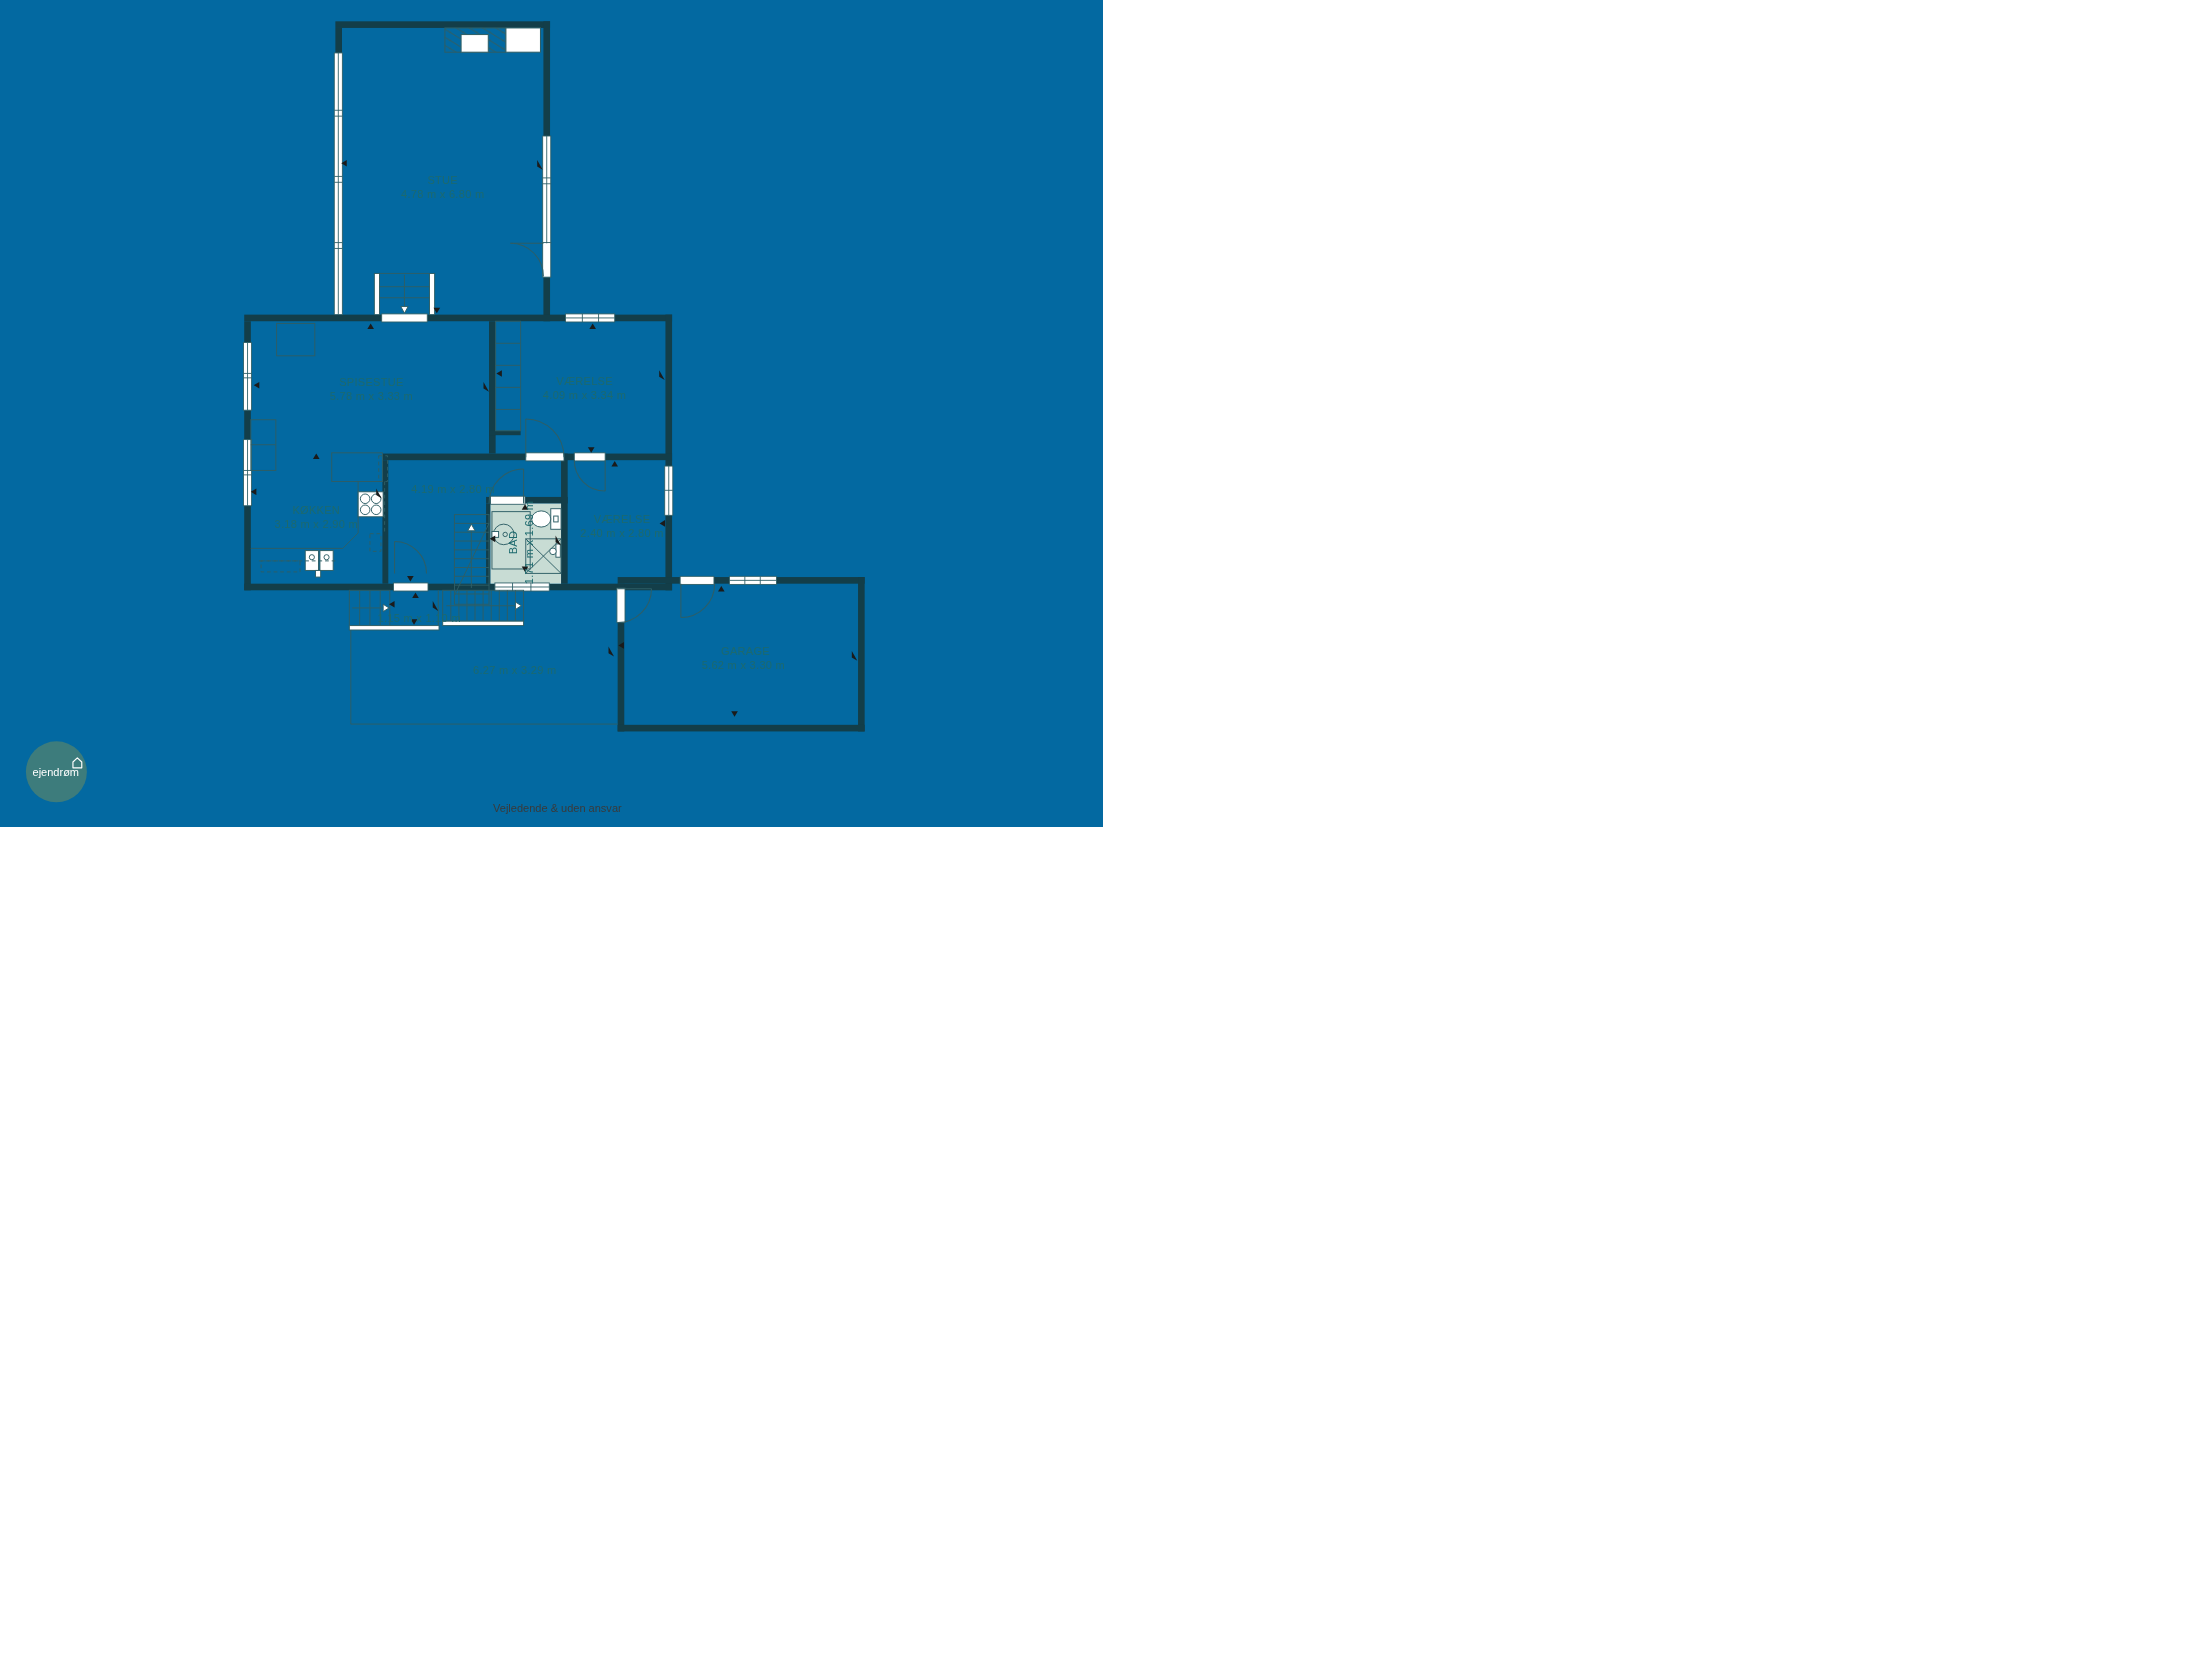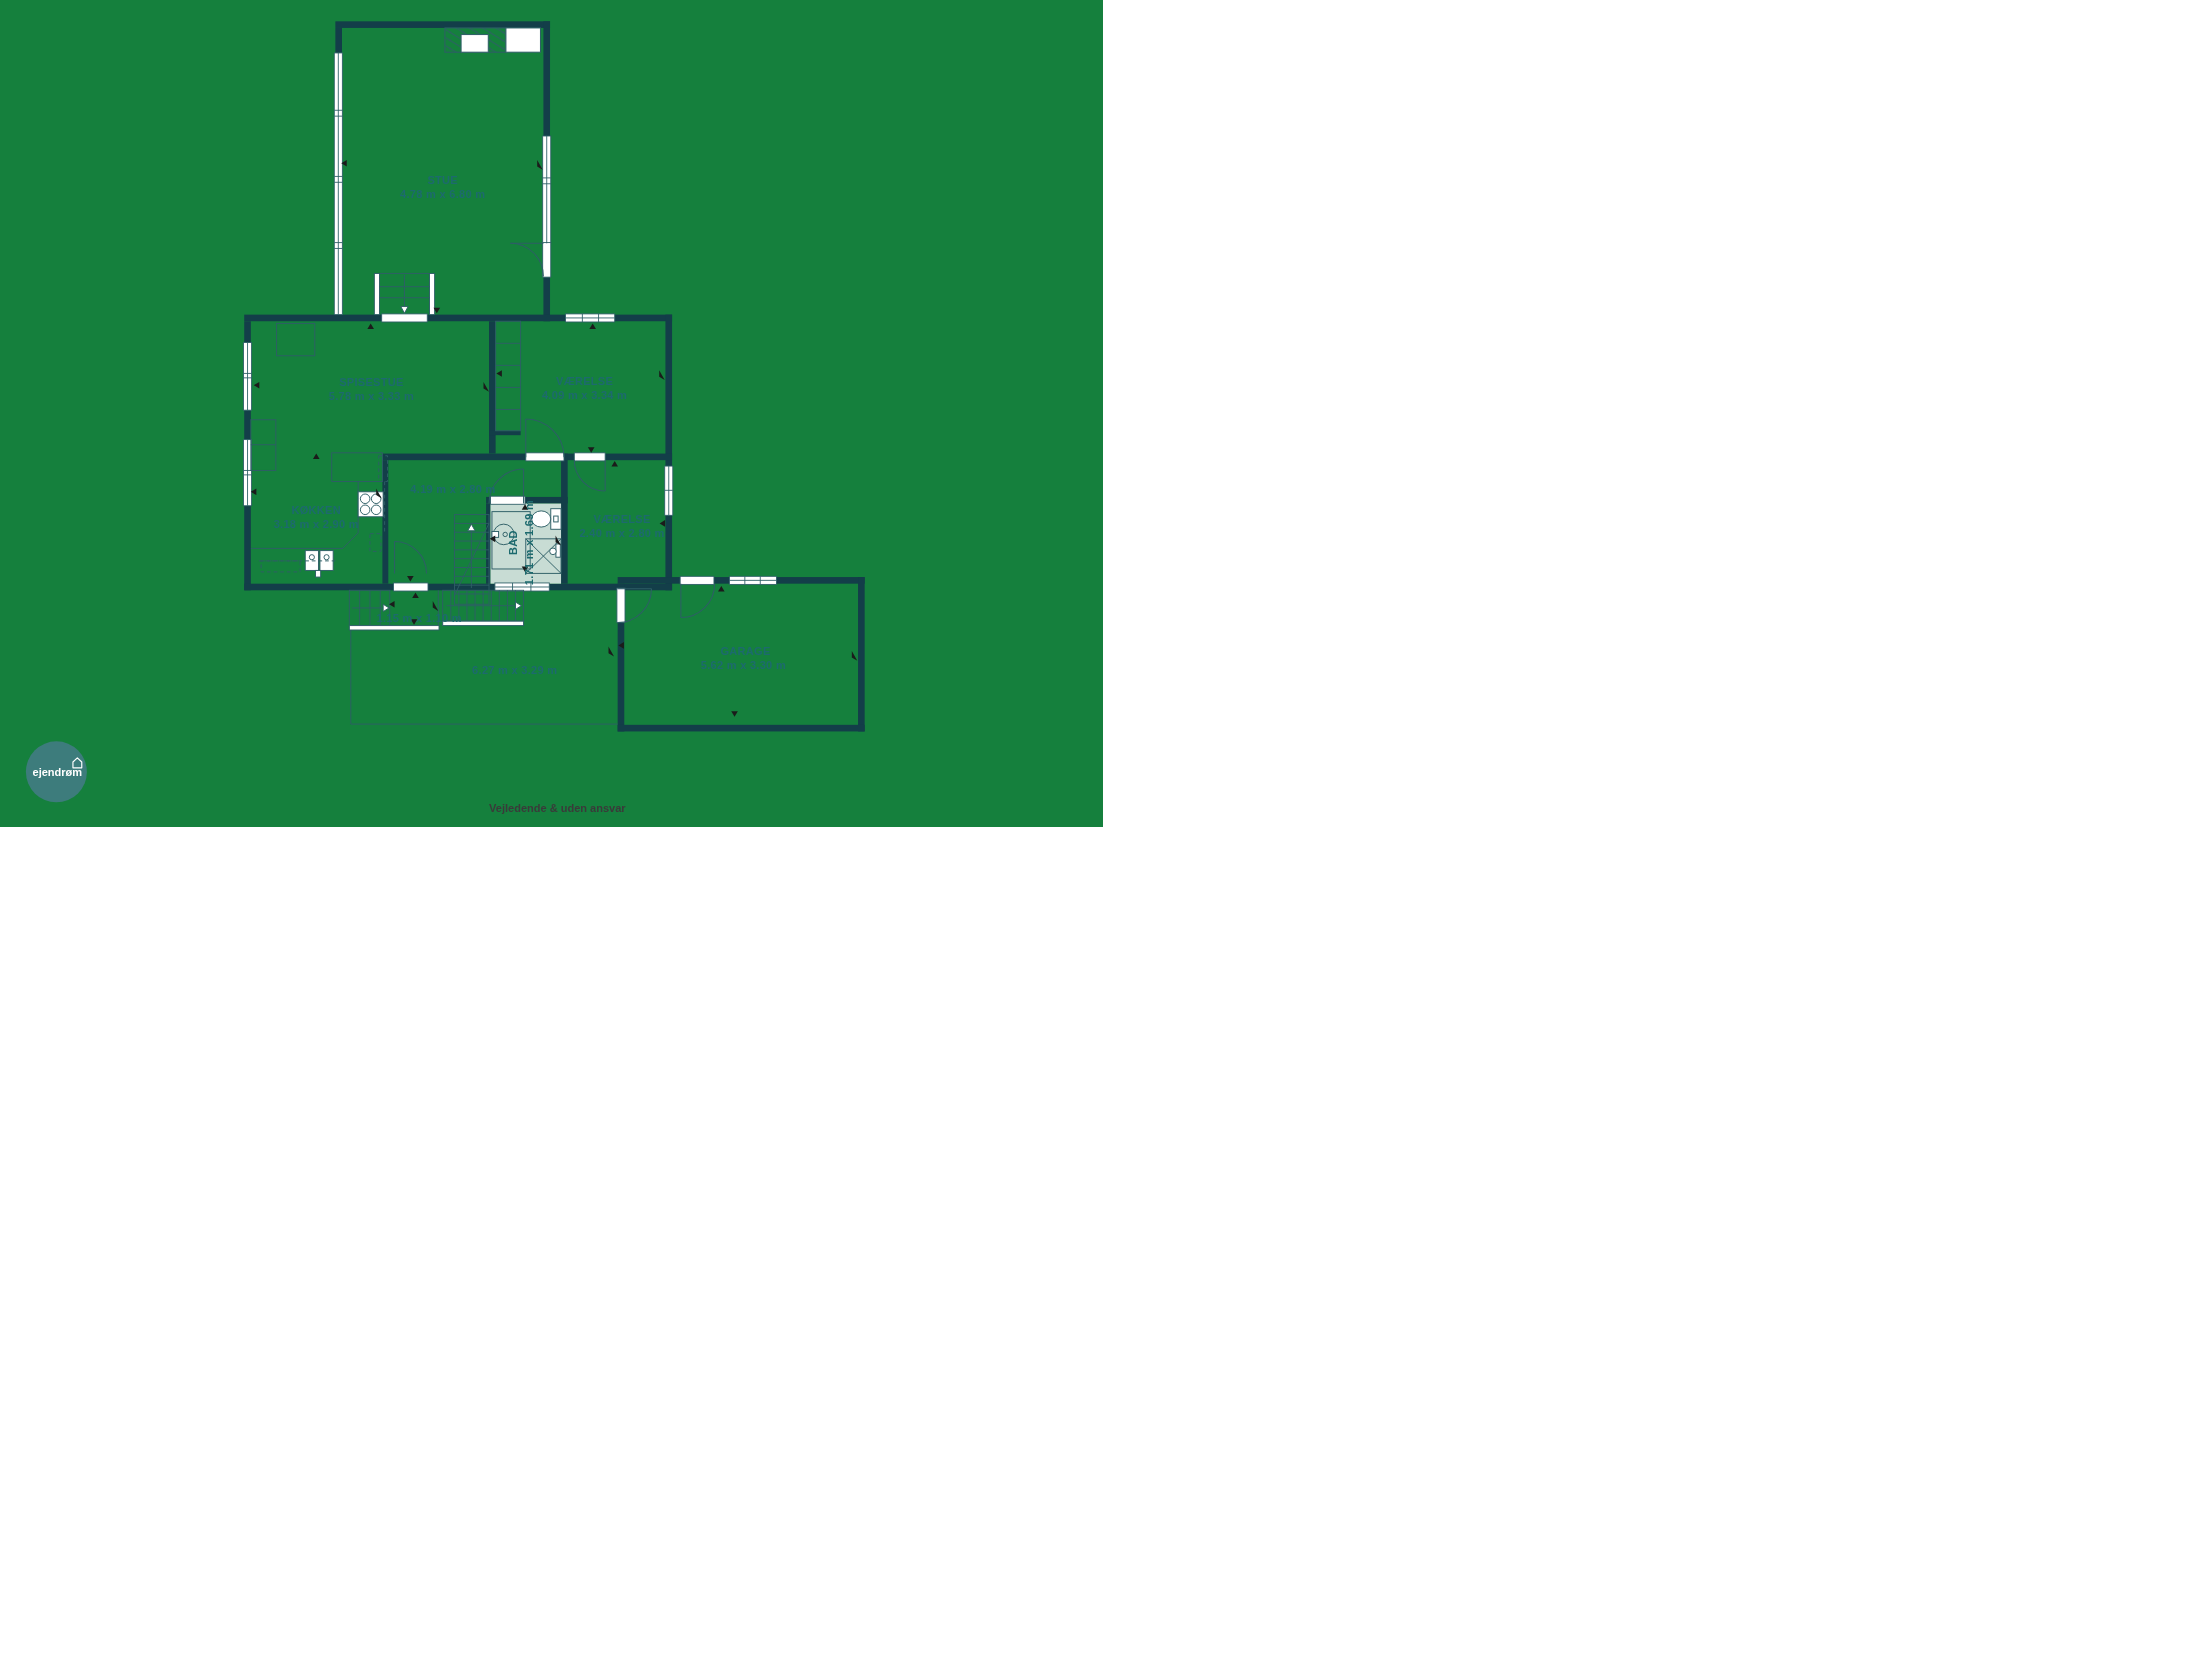--- a/index.html
+++ b/index.html
@@ -1,18 +1,18 @@
 <!DOCTYPE html>
 <html style="font-size:11.8px"><head>
 <meta charset="utf-8">
 <title></title>
 <style>
   html,body{margin:0;padding:0;background:#ffffff;}
-  .canvas{position:relative;width:1103px;height:827px;background:#15803d;overflow:hidden;
-          font-family:"Liberation Sans", sans-serif;font-weight:bold;}
+  .canvas{position:relative;width:1103px;height:827px;background:#0369a1;overflow:hidden;
+          font-family:"Liberation Sans", sans-serif;}
   svg{display:block;width:100%;height:100%;}
   .room-name,.room-dims{fill:#1d6a6e;font-family:"Liberation Sans",sans-serif;font-size:15px;letter-spacing:.4px;}
   .footer-text{fill:#3a3a3a;font-family:"Liberation Sans",sans-serif;font-size:15px;}
   .logo-text{fill:#ffffff;font-family:"Liberation Sans",sans-serif;font-size:15px;}
 </style>
 </head>
 <body>
 
 <div class="canvas">
 <svg viewBox="0 0 1500 1125" xmlns="http://www.w3.org/2000/svg">

